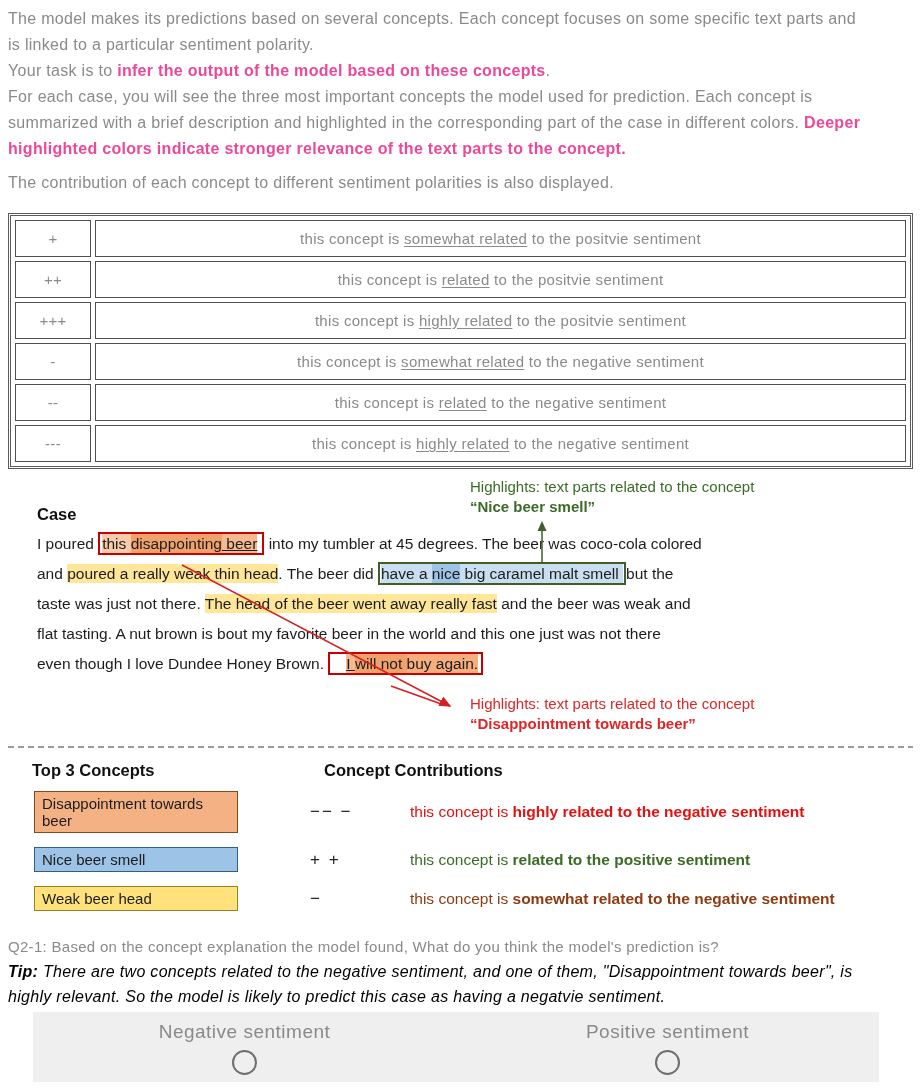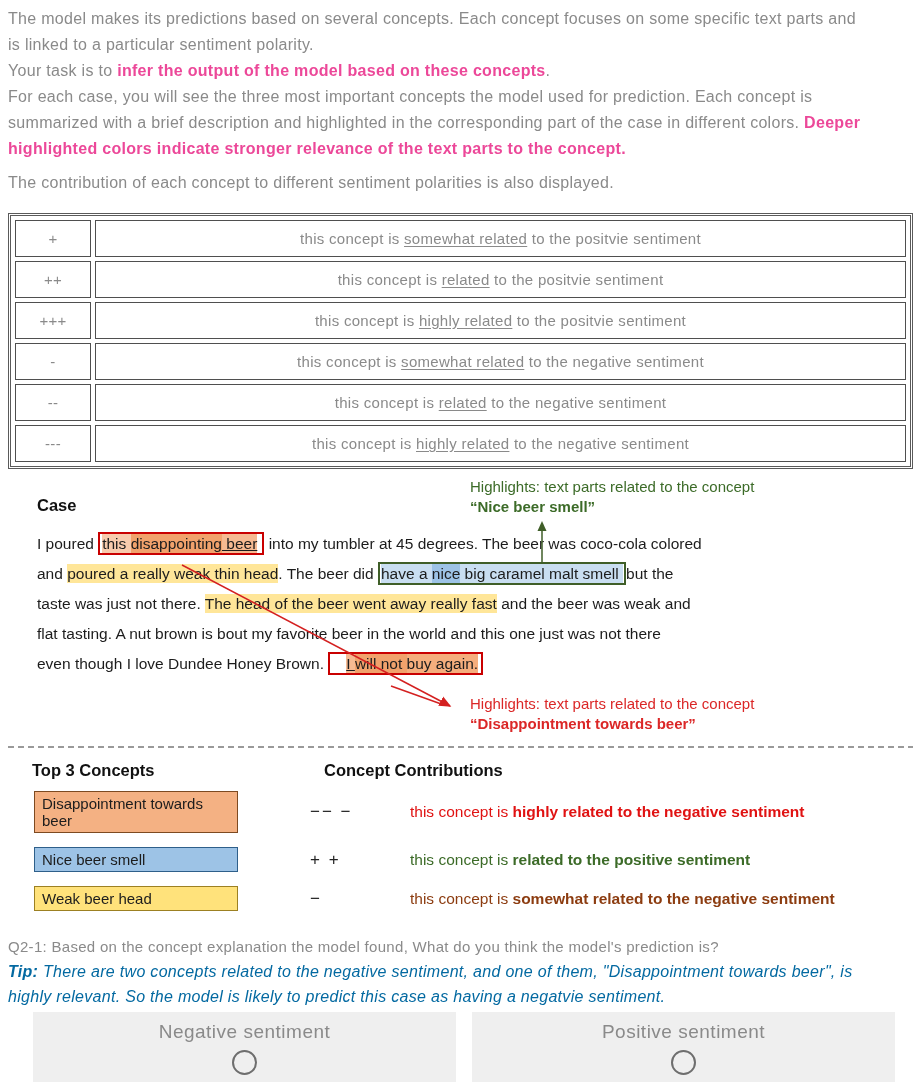--- a/index.html
+++ b/index.html
@@ -13,21 +13,21 @@
   
   .legend-wrap{margin:17px 8px 0 8px;border:1px solid #5a5a5a;padding:1px;}
   table.legend{width:100%;border-collapse:separate;border-spacing:4px;border:1px solid #5a5a5a;}
   table.legend td{border:1.5px solid #4f4f4f;height:33px;text-align:center;vertical-align:middle;
                   color:#8a8a8a;font-size:15px;letter-spacing:.3px;}
   td.sym{width:72px;letter-spacing:3px;}
   .legend u{text-underline-offset:2px;}
 
   
   .case{position:relative;margin-top:7px;height:270px;font-size:15.5px;color:#1c1c1c;}
-  .case-head{position:absolute;left:37px;top:20px;font-weight:bold;font-size:16.5px;color:#111;}
+  .case-head{position:absolute;left:37px;top:29px;font-weight:bold;font-size:16.5px;color:#111;}
   .case-lines{position:absolute;left:37px;top:53px;line-height:30px;white-space:nowrap;}
   .cl{height:30px;}
   .hl{padding:1px 0;}
   .o1{background:#f8cbad;} .o2{background:#f1a26c;} .o3{background:#f6ba92;text-decoration:underline;} .o4{background:#f5ae7d;}
   .yl{background:#ffe699;}
   .b1{background:#c9def1;} .b2{background:#9dc3e6;}
   .box-red{border:2px solid #c90000;padding:1px 5px 1px 2px;}
   .box-red2{border:2px solid #c90000;padding:1px 3px 1px 16px;}
   .box-green{border:2px solid #3f5e28;padding:1px 1px;}
   .annot{position:absolute;width:360px;font-size:15px;line-height:20px;}
@@ -49,25 +49,25 @@
   .chip-orange{background:#f4b183;border-color:#7d4a21;}
   .chip-blue{background:#9dc3e6;border-color:#2e5f8a;}
   .chip-yellow{background:#ffe27b;border-color:#9c8022;}
   .c-sym{font-size:17px;color:#222;letter-spacing:2px;}
   .c-txt{font-size:15.5px;}
   .t-red{color:#e01212;} .t-green{color:#3c6b28;} .t-brown{color:#8c3c10;}
 
   
   .question{padding:10px 8px 0 8px;}
   .q-text{color:#8a8a8a;font-size:15px;line-height:25px;letter-spacing:.3px;}
-  .tip{color:#0369a1;font-size:16px;line-height:25px;font-style:italic;letter-spacing:.3px;}
+  .tip{color:#000000;font-size:16px;line-height:25px;font-style:italic;letter-spacing:.3px;}
   .tip b{font-weight:bold;}
 
   
-  .answers{position:absolute;left:33px;top:1012px;display:flex;gap:16px;}
+  .answers{position:absolute;left:33px;top:1012px;display:flex;gap:0;}
   .option{width:423px;height:70px;background:#efefef;text-align:center;cursor:pointer;}
   .option-label{margin-top:9px;color:#8a8a8a;font-size:19px;letter-spacing:.5px;}
   .radio{width:21px;height:21px;border:2px solid #6e6e6e;border-radius:50%;
          margin:7px auto 0 auto;background:transparent;}
 </style>
 </head>
 <body>
 
 <div class="intro">
   <div><span>The model makes its predictions based on several concepts. Each concept focuses on some specific text parts and</span><b></b><span></span></div>

